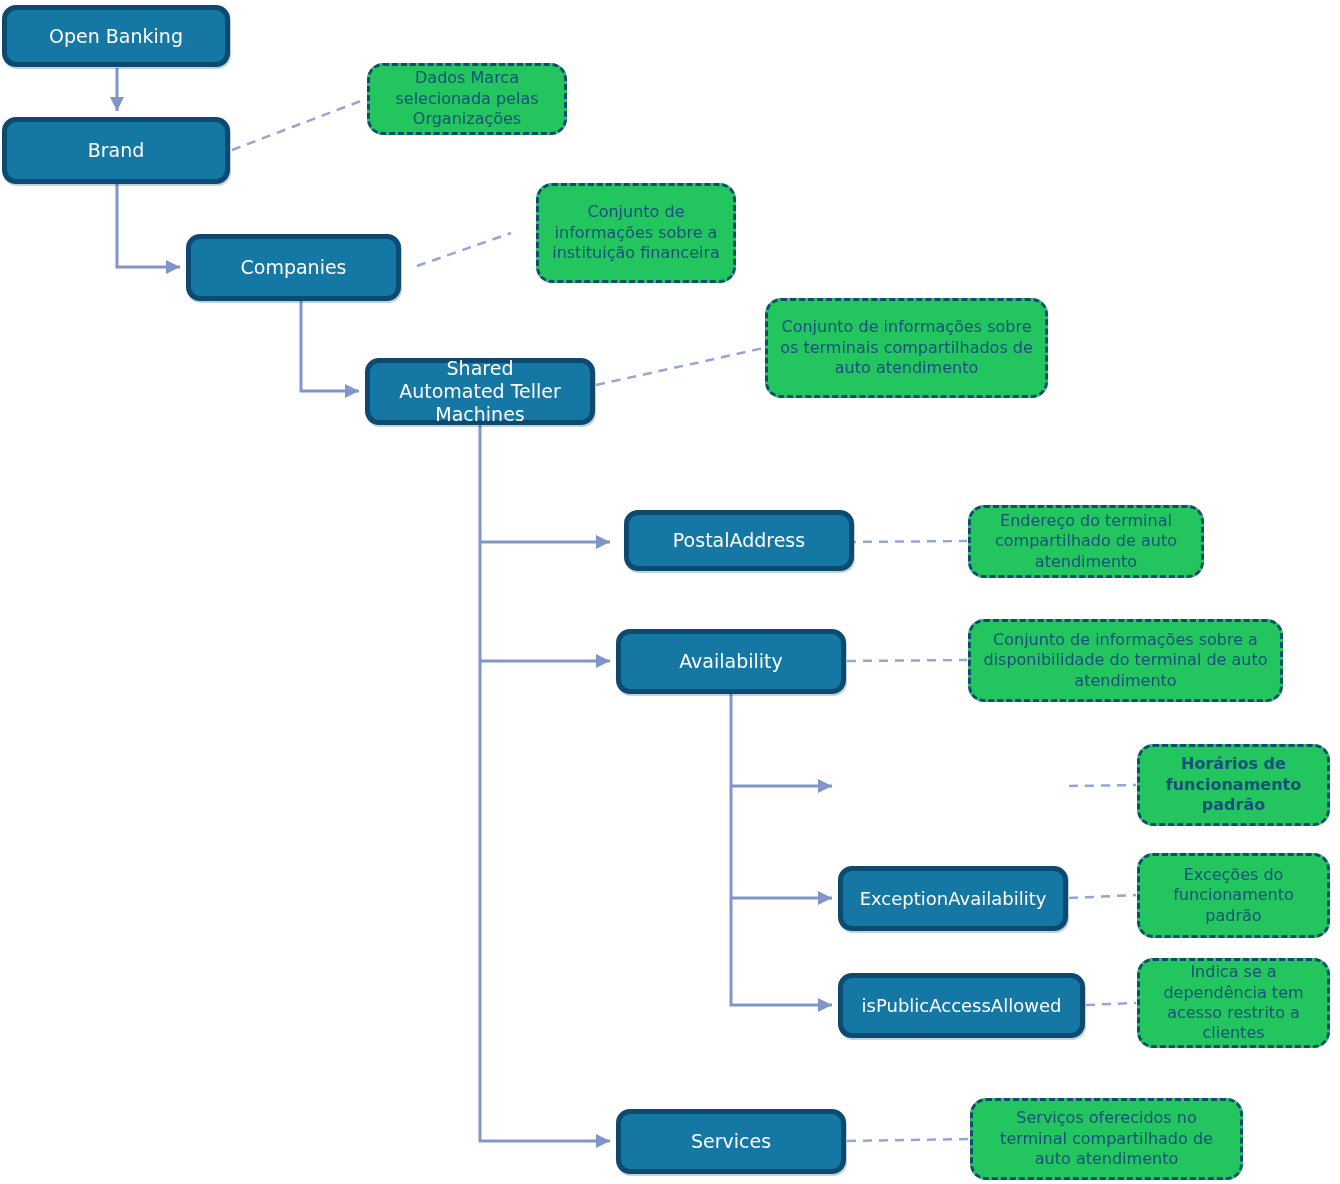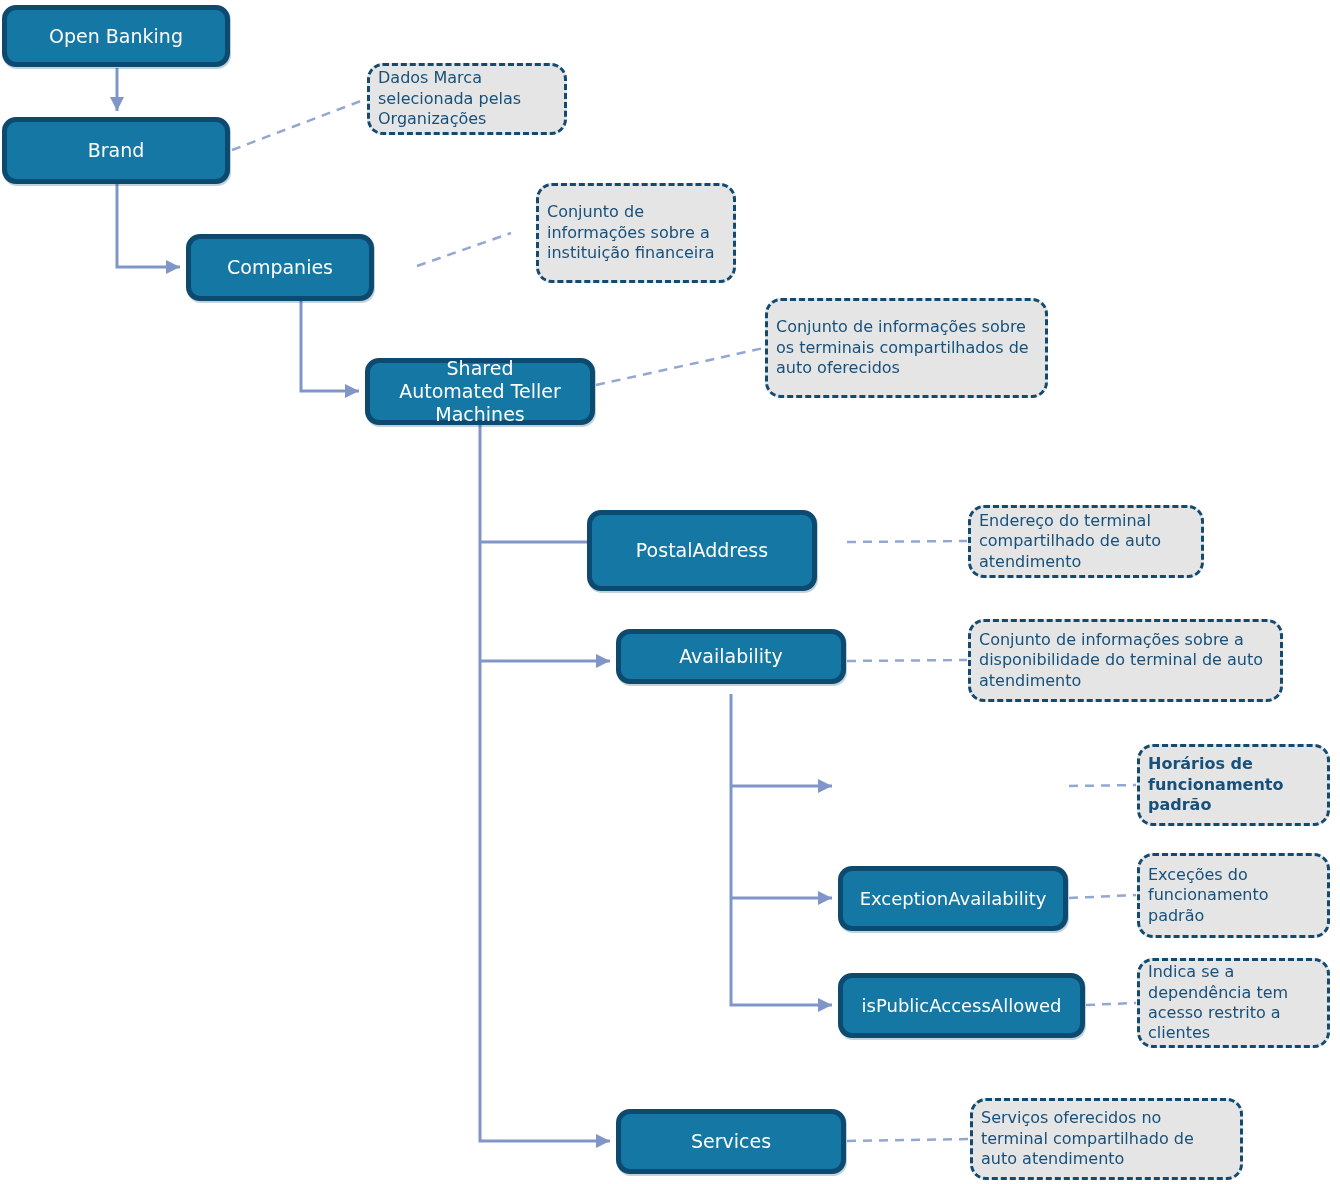--- a/index.html
+++ b/index.html
@@ -22,37 +22,38 @@
     display:flex;align-items:center;justify-content:center;
     text-align:center;
     font-size:19px;
     line-height:1.2;
     padding:2px 24px;
     box-shadow:1px 2px 0 rgba(13,74,112,0.25);
   }
   .note{
     position:absolute;
     box-sizing:border-box;
-    background:#e5e5e5;
+    background:#22c55e;
     border:3px dashed #134a70;
     border-radius:16px;
     color:#17517b;
     display:flex;align-items:center;justify-content:center;
+    text-align:center;
     font-size:16px;
     line-height:1.28;
     padding:4px 8px;
   }
 
   
   .n-open-banking {left:2px;  top:5px;   width:228px;height:62px;}
   .n-brand        {left:2px;  top:117px; width:228px;height:67px;}
-  .n-companies    {left:186px;top:234px; width:188px;height:67px;}
+  .n-companies    {left:186px;top:234px; width:215px;height:67px;}
   .n-satm         {left:365px;top:358px; width:230px;height:67px;}
-  .n-postal       {left:587px;top:510px; width:230px;height:81px;}
-  .n-availability {left:616px;top:629px; width:230px;height:55px;}
+  .n-postal       {left:624px;top:510px; width:230px;height:61px;}
+  .n-availability {left:616px;top:629px; width:230px;height:65px;}
   .n-standards    {left:838px;top:754px; width:230px;height:64px;}
   .n-exception    {left:838px;top:866px; width:230px;height:65px;font-size:18px;text-align:right;}
   .n-ispublic     {left:838px;top:973px; width:247px;height:65px;font-size:18px;}
   .n-services     {left:616px;top:1109px;width:230px;height:65px;}
 
   
   .a-brand        {left:367px; top:63px;  width:200px;height:72px;}
   .a-companies    {left:536px; top:183px; width:200px;height:100px;}
   .a-satm         {left:765px; top:298px; width:283px;height:100px;}
   .a-postal       {left:968px; top:505px; width:236px;height:73px;}
@@ -103,21 +104,21 @@
   <div class="node n-companies">Companies</div>
   <div class="node n-satm">Shared Automated Teller Machines</div>
   <div class="node n-postal">PostalAddress</div>
   <div class="node n-availability">Availability</div>
   <div class="node n-exception">ExceptionAvailability</div>
   <div class="node n-ispublic">isPublicAccessAllowed</div>
   <div class="node n-services">Services</div>
 
   <div class="note a-brand">Dados Marca selecionada pelas Organizações</div>
   <div class="note a-companies">Conjunto de informações sobre a instituição financeira</div>
-  <div class="note a-satm">Conjunto de informações sobre os terminais compartilhados de auto oferecidos</div>
+  <div class="note a-satm">Conjunto de informações sobre os terminais compartilhados de auto atendimento</div>
   <div class="note a-postal">Endereço do terminal compartilhado de auto atendimento</div>
   <div class="note a-availability">Conjunto de informações sobre a disponibilidade do terminal de auto atendimento</div>
   <div class="note a-standards">Horários de funcionamento padrão</div>
   <div class="note a-exception">Exceções do funcionamento padrão</div>
   <div class="note a-ispublic">Indica se a dependência tem acesso restrito a clientes</div>
   <div class="note a-services">Serviços oferecidos no terminal compartilhado de auto atendimento</div>
 
 </div>
 
 </body></html>

